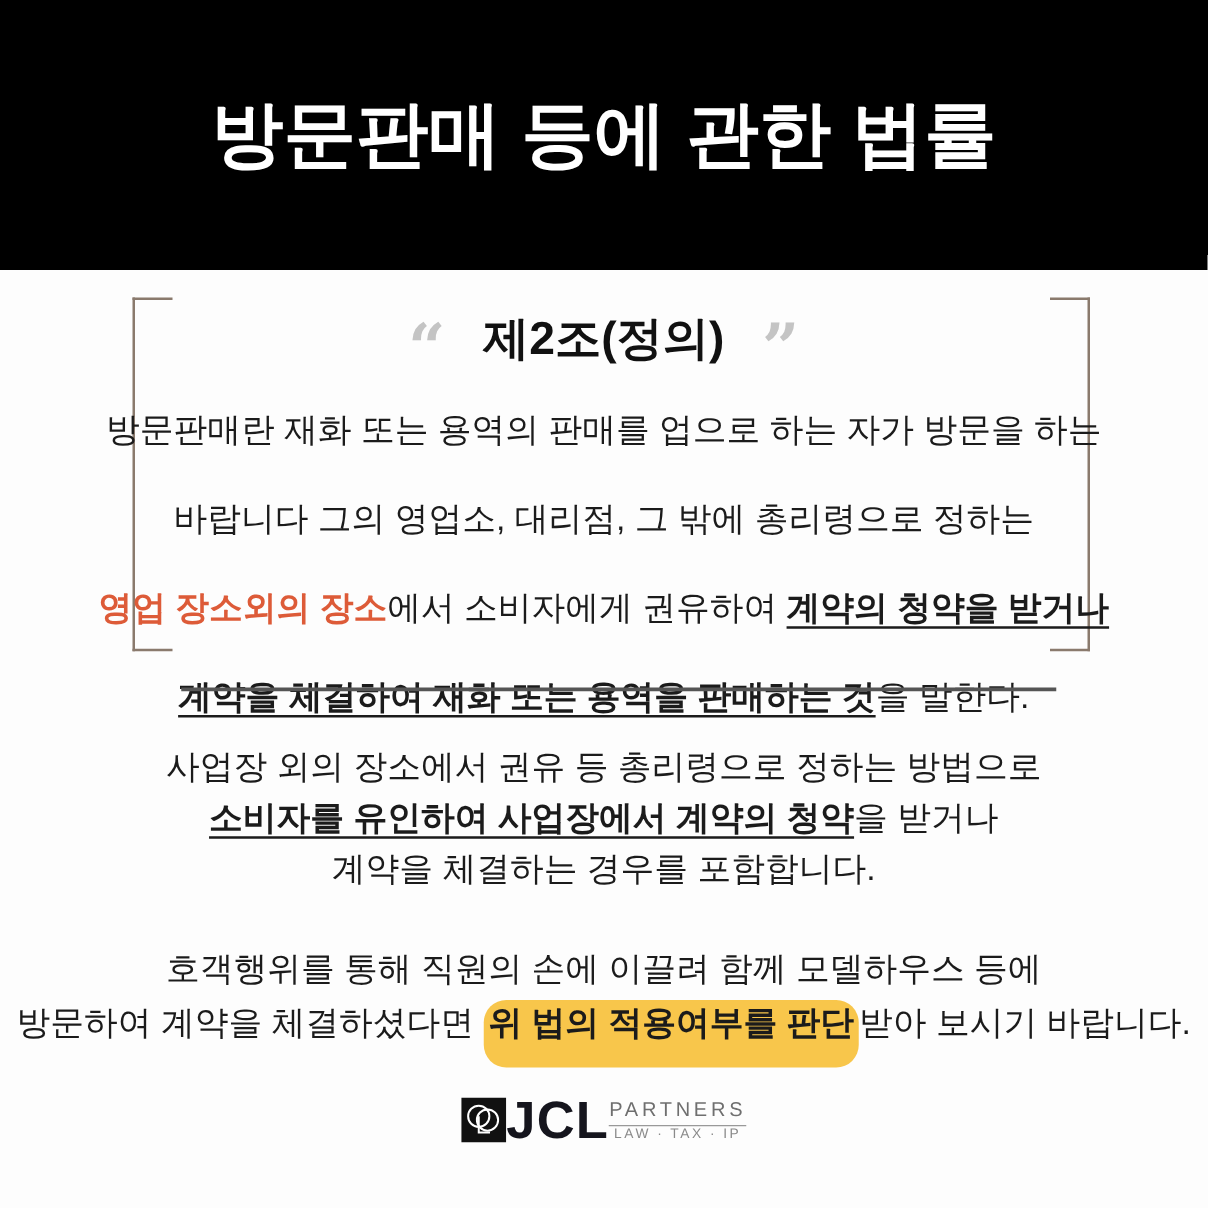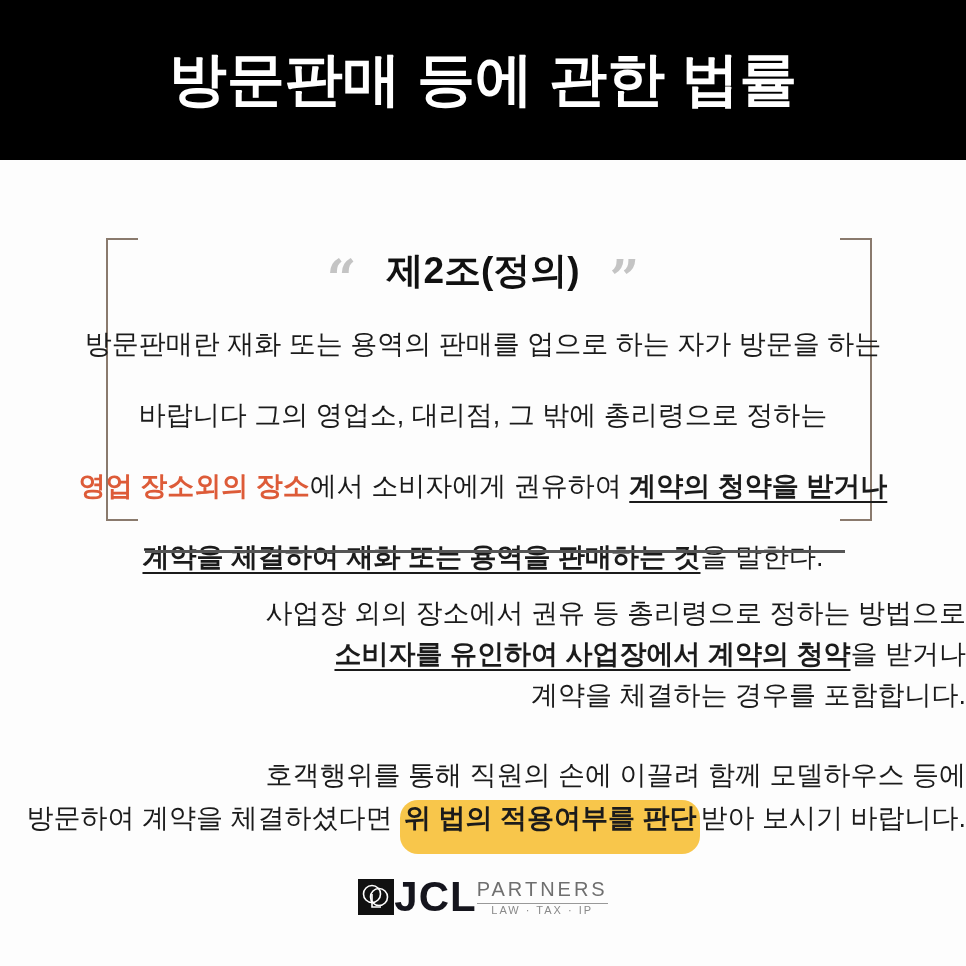--- a/index.html
+++ b/index.html
@@ -7,21 +7,21 @@
     width: 966px; height: 966px;
     position: relative;
     background: var(--page-bg, #fdfdfd);
     font-family: "Liberation Sans", "DejaVu Sans", sans-serif;
     color: var(--body-text, #1b1b1b);
     overflow: hidden;
   }
 
   
   .header {
-    position: absolute; top: 0; left: 0; right: 0; height: 160px;
+    position: absolute; top: 0; left: 0; right: 0; height: 216px;
     background: var(--header-bg, #000);
     display: flex; align-items: center; justify-content: center;
   }
   .header-title {
     color: var(--header-text, #fff);
     font-size: 58px; font-weight: 800; letter-spacing: 0px;
   }
 
   
   .bracket-frame { position: absolute; top: 238px; left: 106px; width: 766px; height: 283px; }
@@ -75,40 +75,40 @@
     border-radius: 18px;
   }
 
   
   .divider {
     position: absolute; top: 550px; left: 145px; width: 700px; height: 3px;
     background: var(--divider, #555);
   }
 
   
-  .para { position: absolute; left: 0; right: 0; text-align: right; }
+  .para { position: absolute; left: 0; right: 0; text-align: center; }
   .para p { margin: 0; font-size: 27px; white-space: nowrap; }
   .para2 { top: 593px; }
   .para2 p { line-height: 41px; }
   .para3 { top: 754px; }
   .para3 p { line-height: 43px; }
 
   
   .footer-logo {
     position: absolute; top: 878px; left: 0; right: 0;
     display: flex; align-items: center; justify-content: center; 
   }
   .logo-mark { width: 36px; height: 36px; display: block; }
   .logo-jcl {
     font-size: 42px; font-weight: 800; color: #15151d; letter-spacing: 1px;
     line-height: 36px;
   }
   .logo-right { display: flex; flex-direction: column; align-items: center; }
   .logo-partners {
-    font-size: 20px; color: var(--logo-gray, #6f6f6f); letter-spacing: 3px;
+    font-size: 16px; color: var(--logo-gray, #6f6f6f); letter-spacing: 3px;
     border-bottom: 1px solid #999; padding-bottom: 2px;
   }
   .logo-tagline {
     font-size: 11px; color: #8a8a8a; letter-spacing: 2px; margin-top: 0;
   }
 </style>
 </head>
 <body>
 
 <div class="header">

